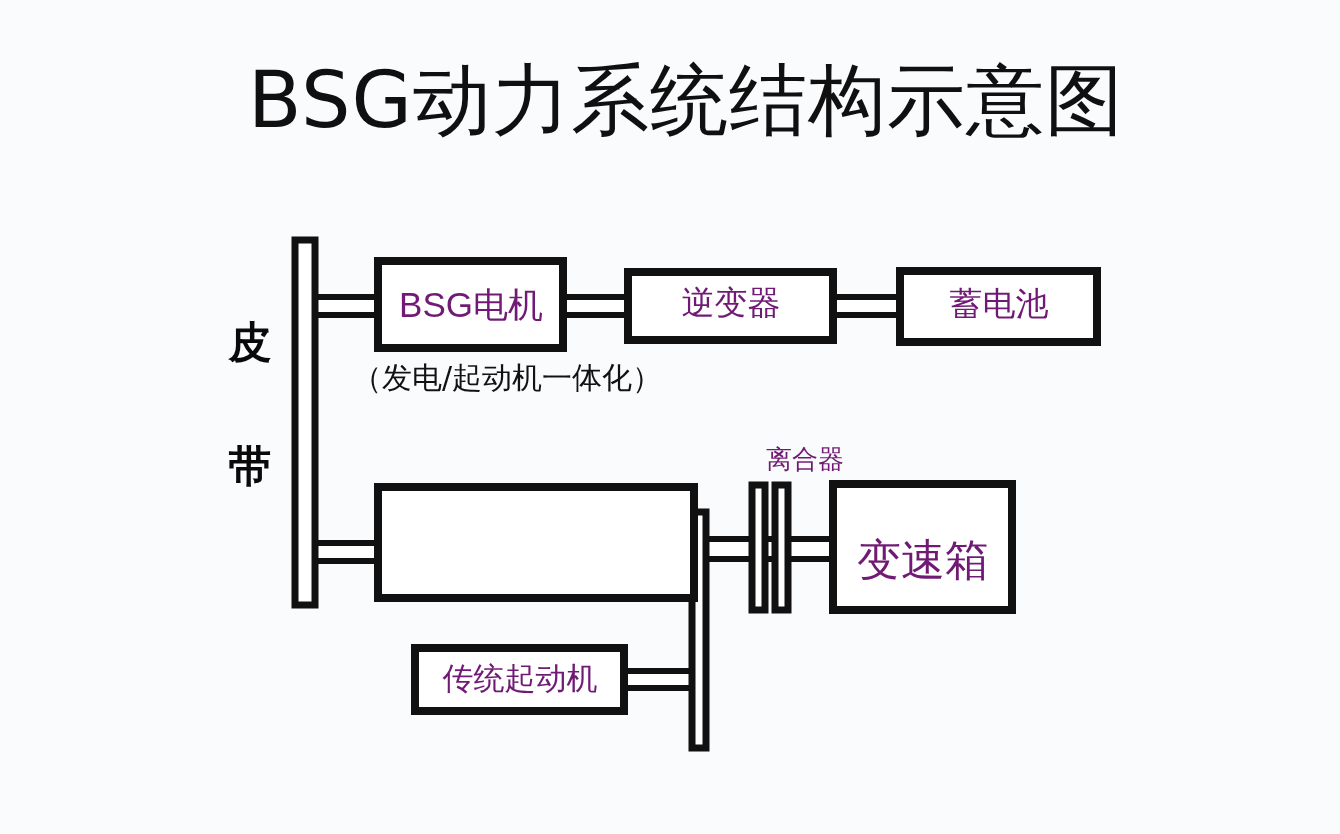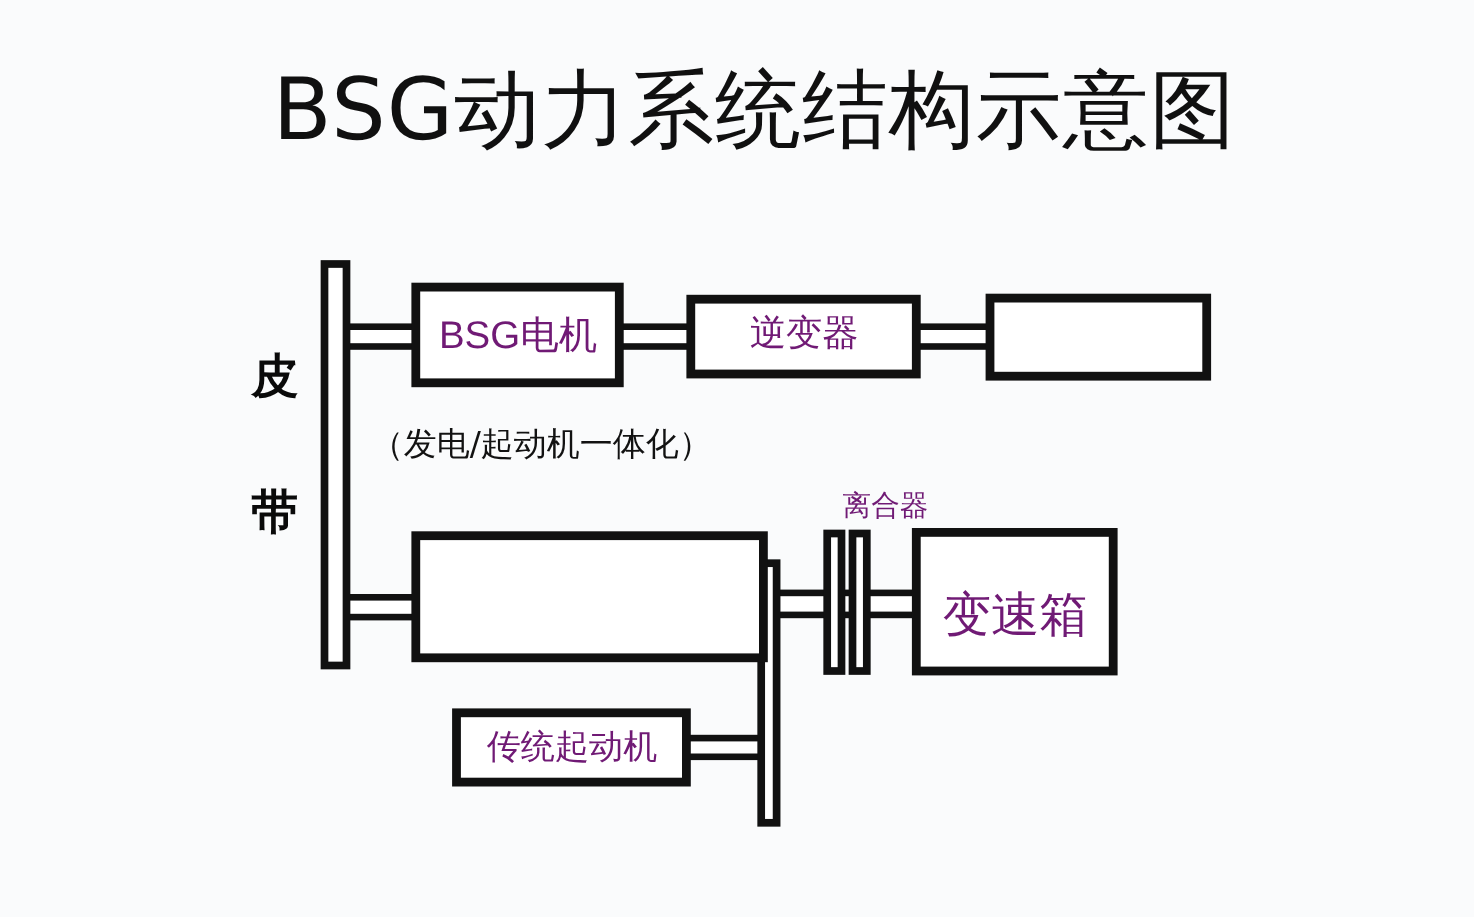--- a/index.html
+++ b/index.html
@@ -54,27 +54,26 @@
   .lbl-batt     { left: 900px; top: 286px; width: 198px; font-size: 33px; line-height: 36px; }
   .lbl-engine   { left: 378px; top: 516px; width: 317px; font-size: 48px; line-height: 54px; }
   .lbl-trans    { left: 833px; top: 518px; width: 180px; font-size: 44px; line-height: 50px; margin-top: 17px; }
   .lbl-starter  { left: 415px; top: 661px; width: 210px; font-size: 31px; line-height: 36px; }
   .lbl-clutch   { left: 740px; top: 444px; width: 130px; font-size: 26px; line-height: 30px; }
   .caption-bsg {
     position: absolute;
     left: 322px;
     top: 358px;
     width: 340px;
-    text-align: center;
+    text-align: right;
     font-size: 30px;
     line-height: 40px;
     color: #121212;
     font-family: "DejaVu Sans", "Liberation Sans", sans-serif;
     white-space: nowrap;
-    margin-top: 27px;
   }
   .belt-label {
     position: absolute;
     left: 224px;
     width: 52px;
     text-align: center;
     font-size: 43px;
     line-height: 48px;
     font-weight: 700;
     color: #0a0a0a;
@@ -128,20 +127,21 @@
 
   <div class="belt-label belt-label-1">皮</div>
   <div class="belt-label belt-label-2">带</div>
 
   <div class="node-label lbl-bsg">BSG电机</div>
 
   <div class="caption-bsg">（发电/起动机一体化）</div>
 
   <div class="node-label lbl-inv">逆变器</div>
 
+  <div class="node-label lbl-batt">蓄电池</div>
 
 
   <div class="node-label lbl-trans">变速箱</div>
 
   <div class="node-label lbl-starter">传统起动机</div>
 
   <div class="node-label lbl-clutch">离合器</div>
 
 </div>
 

